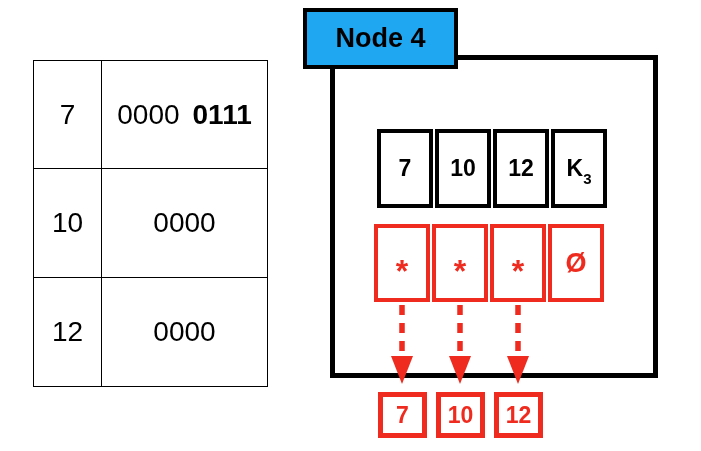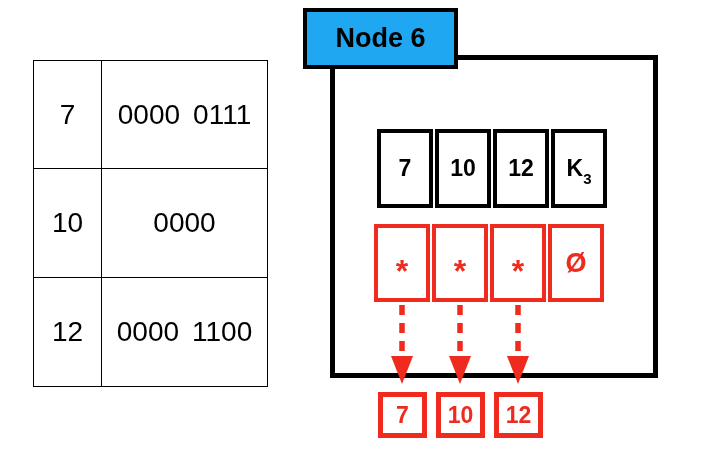--- a/index.html
+++ b/index.html
@@ -35,21 +35,21 @@
     color: var(--black);
   }
   .bin-table .cell {
     display: flex;
     align-items: center;
     justify-content: center;
   }
   .bin-table .cell.key-col { border-right: 1.5px solid var(--black); }
   .bin-table .row-mid { border-bottom: 1.5px solid var(--black); }
   .bin-table .row-top { border-bottom: 1.5px solid var(--black); }
-  .bin-suffix { font-weight: normal; margin-left: 13px; }
+  .bin-suffix { font-weight: bold; margin-left: 13px; }
 
   
   .node-outline {
     position: absolute;
     left: 330px; top: 55px;
     width: 328px; height: 323px;
     border: 5px solid var(--black);
     background: transparent;
   }
 
@@ -143,28 +143,27 @@
       <span>0000</span>
         <span class="bin-suffix">0111</span>
     </div>
     <div class="cell key-col row-mid">10</div>
     <div class="cell row-mid">
       <span>0000</span>
     </div>
     <div class="cell key-col">12</div>
     <div class="cell">
       <span>0000</span>
-        <span class="bin-suffix">1100</span>
     </div>
   </div>
 
   <div class="node-outline"></div>
 
   <div class="node-label">
-    <span>Node 6</span>
+    <span>Node 4</span>
   </div>
 
   <div class="cell-row keys-row">
     <div class="node-cell">7</div>
     <div class="node-cell">10</div>
     <div class="node-cell">12</div>
     <div class="node-cell">
       <span>K</span>
         <span class="subscript">3</span>
     </div>

